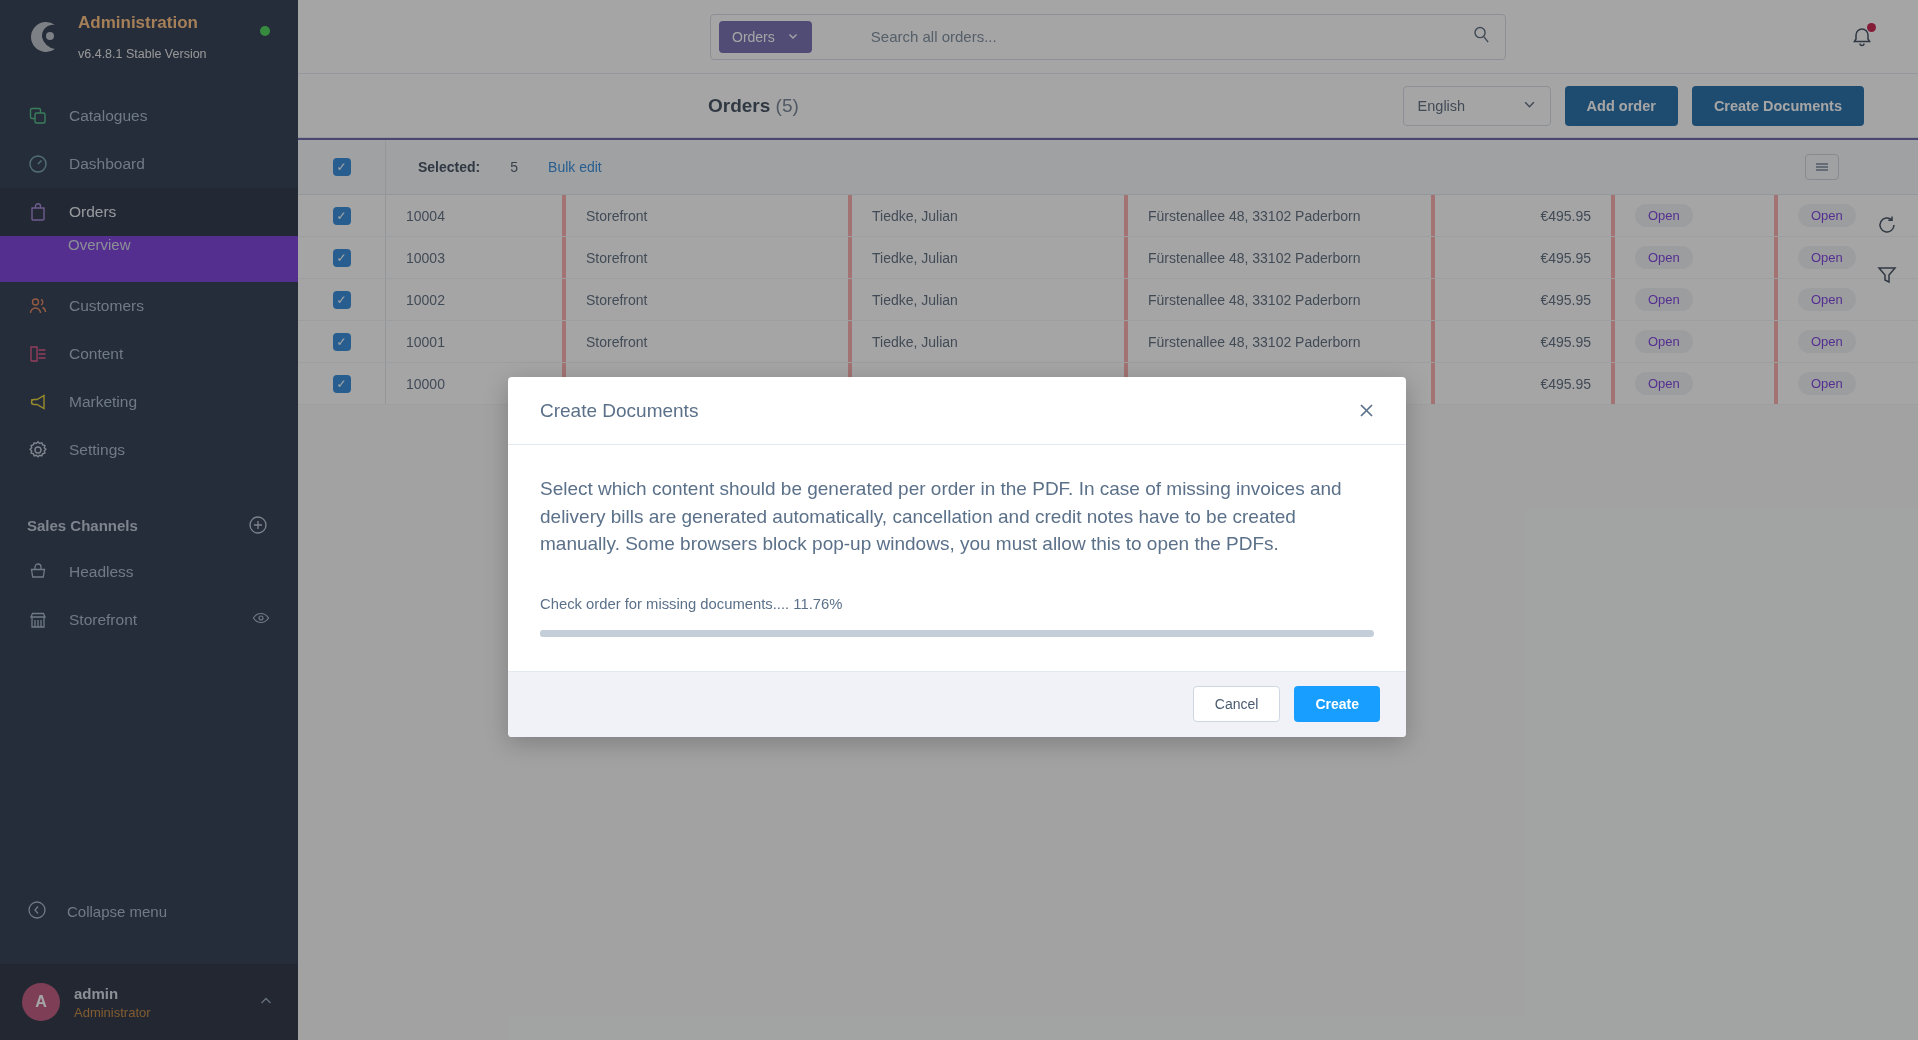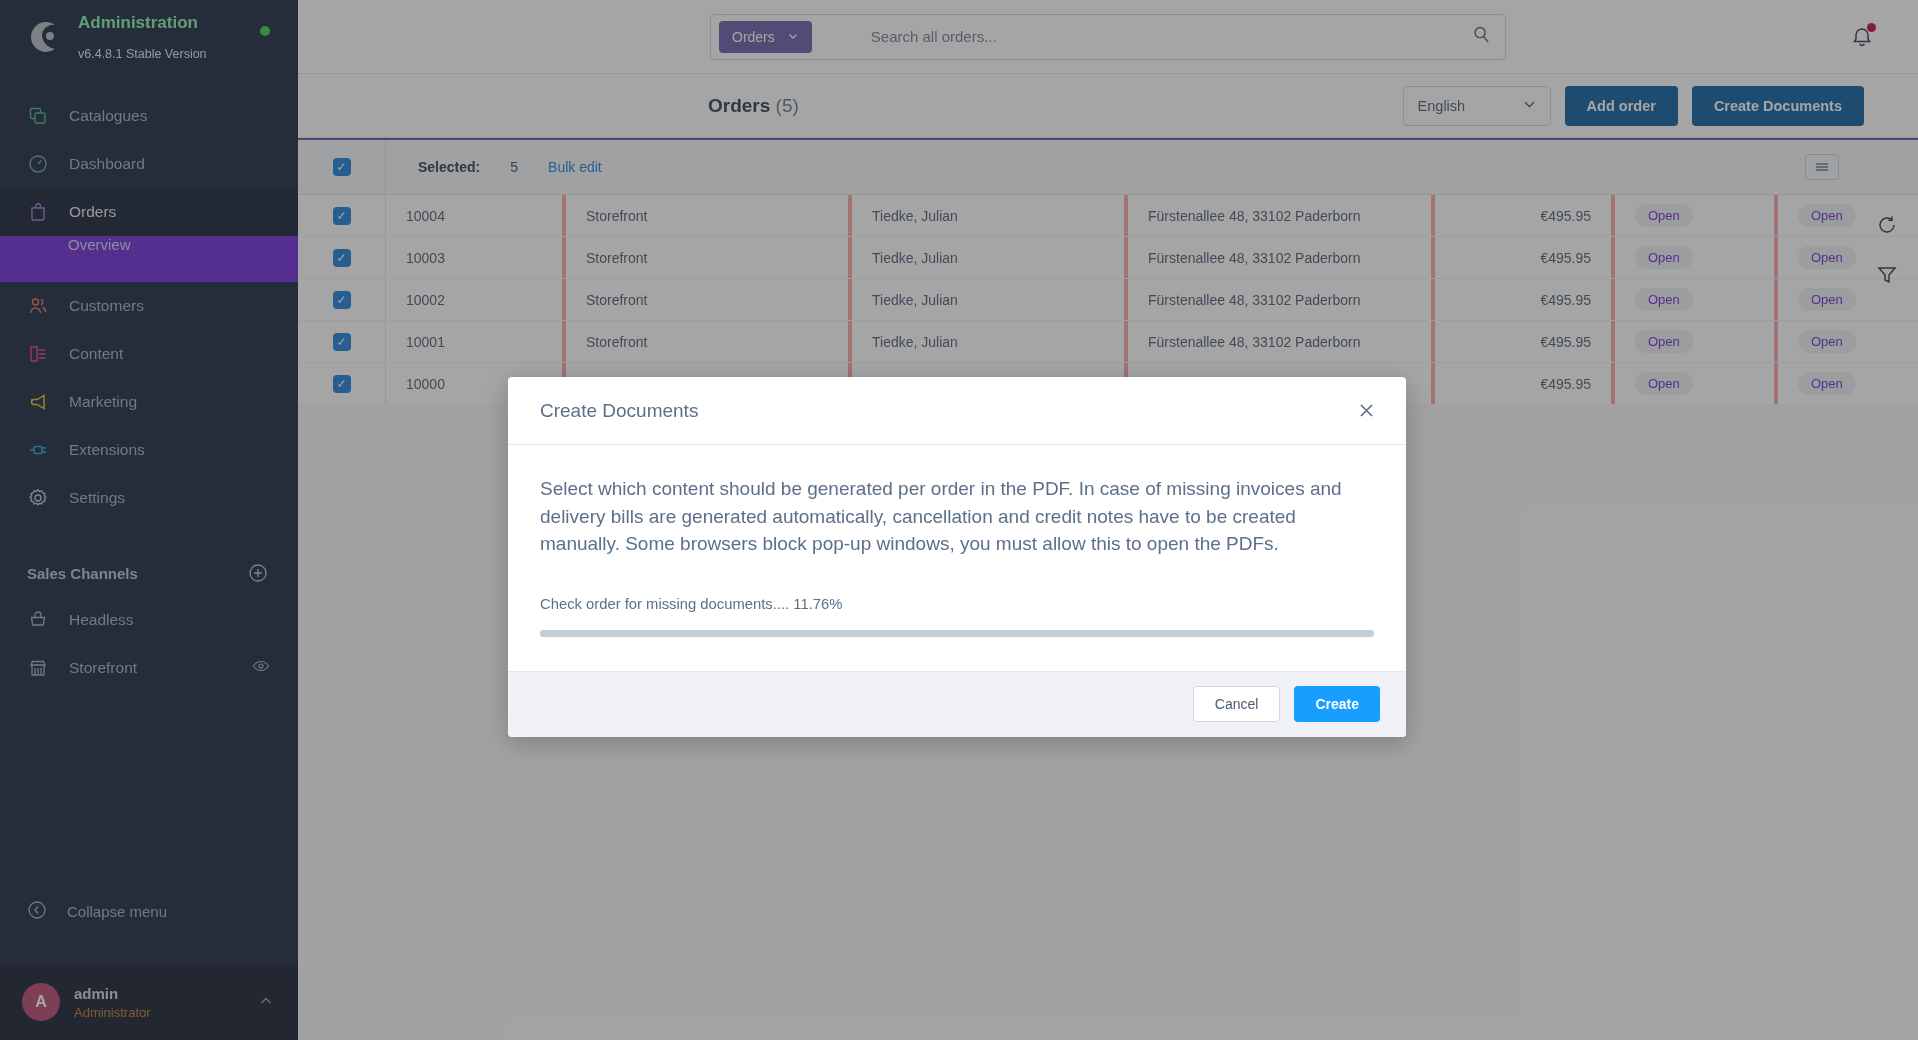--- a/index.html
+++ b/index.html
@@ -18,21 +18,21 @@
     background: #16243c;
     color: #cdd5e0;
     z-index: 5;
   }
   .brand {
     display: flex; align-items: center; gap: 14px;
     padding: 18px 0 18px 22px; position: relative; height: 74px;
   }
   .brand-logo { width: 42px; height: 42px; flex: 0 0 42px; position: relative; }
   .brand-text { line-height: 1.15; }
-  .brand-title { font-size: 17px; font-weight: 700; color: #86efac; }
+  .brand-title { font-size: 17px; font-weight: 700; color: #fdba74; }
   .brand-version { font-size: 12.5px; color: #e5e5e5; margin-top: 15px; }
   .brand-dot {
     position: absolute; right: 28px; top: 26px;
     width: 10px; height: 10px; border-radius: 50%; background: #37d046;
   }
 
   .nav { margin-top: 18px; }
   .nav-item {
     display: flex; align-items: center; gap: 20px;
     height: 48px; padding-left: 27px;
@@ -305,29 +305,20 @@
       <div class="nav-item">
         <span class="ico">
           <svg width="20" height="20" viewBox="0 0 20 20" fill="none" stroke="#e8d020" stroke-width="1.4">
             <path d="M6 7.5 h3 L16 3.5 v13 L9 12.5 H6 a2 2 0 0 1 0 -5 Z"></path>
             <path d="M3 8 h1.5 M3 11.5 h1.5"></path>
           </svg>
         </span>
         <span>Marketing</span>
       </div>
 
-      <div class="nav-item">
-        <span class="ico">
-          <svg width="20" height="20" viewBox="0 0 20 20" fill="none" stroke="#2f9ee0" stroke-width="1.4">
-            <rect x="6" y="6.5" width="8" height="7" rx="1.5"></rect>
-            <path d="M2 10 h4 M14 8 h4 M14 12 h4"></path>
-          </svg>
-        </span>
-        <span>Extensions</span>
-      </div>
 
       <div class="nav-item">
         <span class="ico">
           <svg width="20" height="20" viewBox="0 0 20 20" fill="none" stroke="#b9c4d4" stroke-width="1.4">
             <circle cx="10" cy="10" r="3"></circle>
             <path d="M10 1.8 l1.6 1.6 2.2-.6 .9 2.1 2.2 .6 -.6 2.2 1.6 1.6 -1.6 1.6 .6 2.2 -2.2 .6 -.9 2.1 -2.2-.6 -1.6 1.6 -1.6-1.6 -2.2 .6 -.9-2.1 -2.2-.6 .6-2.2 -1.6-1.6 1.6-1.6 -.6-2.2 2.2-.6 .9-2.1 2.2 .6 Z"></path>
           </svg>
         </span>
         <span>Settings</span>
       </div>

